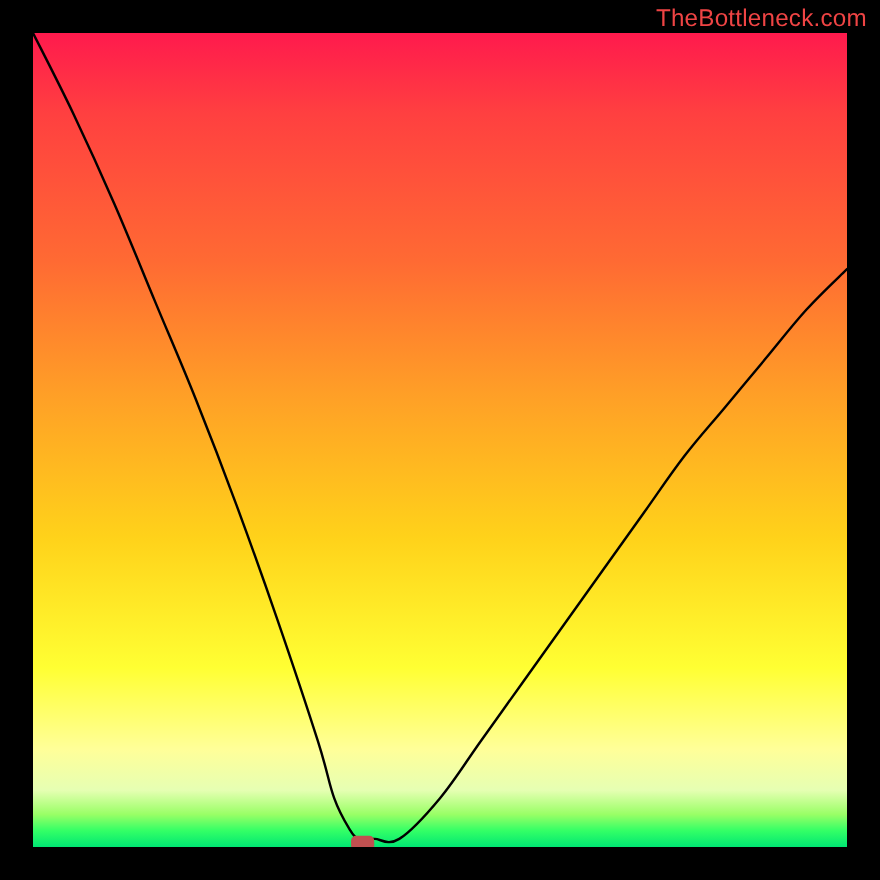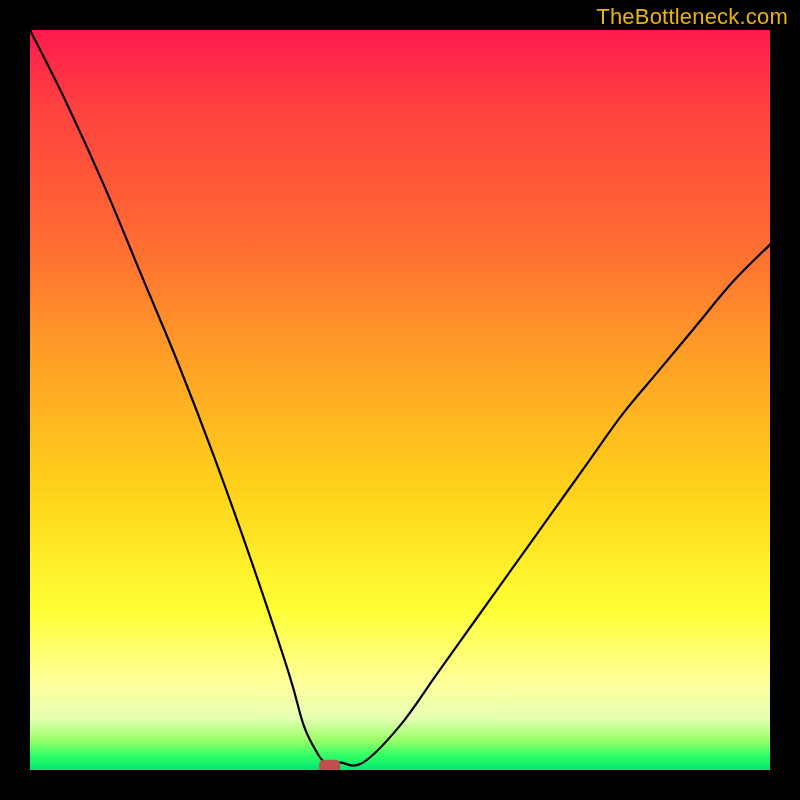--- a/index.html
+++ b/index.html
@@ -54,21 +54,21 @@
     stroke-linejoin: round;
   }
   .marker {
     fill: #c05050;
     stroke: #c05050;
   }
   .watermark {
     position: absolute;
     top: 4px;
     right: 12px;
-    color: #eab308;
+    color: #ef4444;
     font-size: 22px;
     font-weight: 500;
     letter-spacing: 0.2px;
   }
 </style>
 </head>
 <body>
 
 <div class="frame">
   <div class="plot">

